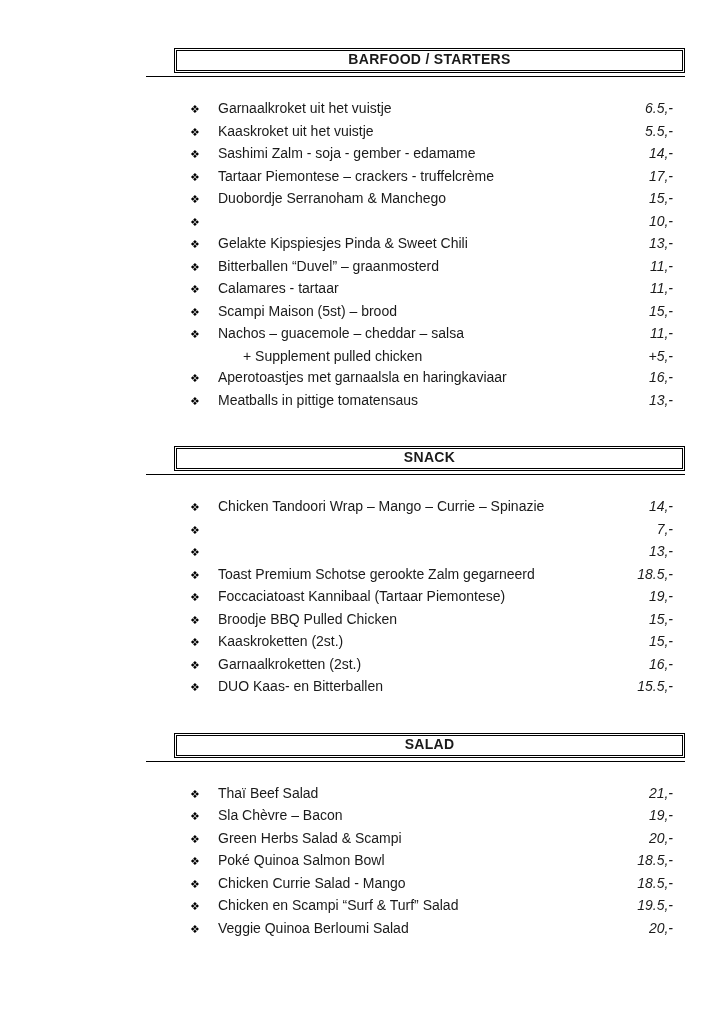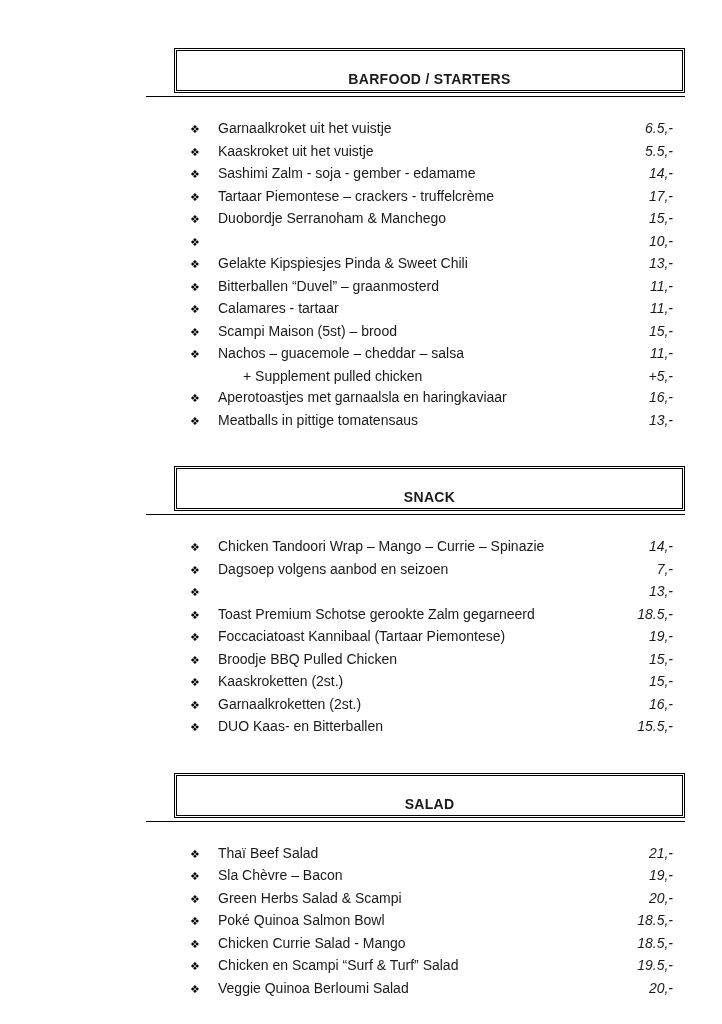--- a/index.html
+++ b/index.html
@@ -23,21 +23,21 @@
   }
   .menu-section {
     margin-bottom: 34px;
   }
   .section-header {
     border: 3px double #000;
     text-align: center;
     font-weight: bold;
     font-size: 14px;
     letter-spacing: 0.3px;
-    padding: 20px 0 3px 0;
+    padding: 0 0 3px 0;
     background: #fff;
     margin-left: 28px;
   }
   .header-rule {
     height: 1px;
     background: #000;
     margin-top: 3px;
   }
   .menu-list {
     margin-top: 21px;
@@ -159,21 +159,20 @@
     </div>
     <div class="header-rule"></div>
     <div class="menu-list">
         <div class="menu-row">
           <span class="bullet">❖</span>
           <span class="label">Chicken Tandoori Wrap – Mango – Currie – Spinazie</span>
           <span class="price">14,-</span>
         </div>
         <div class="menu-row">
           <span class="bullet">❖</span>
-          <span class="label">Dagsoep volgens aanbod en seizoen</span>
           <span class="price">7,-</span>
         </div>
         <div class="menu-row">
           <span class="bullet">❖</span>
           <span class="price">13,-</span>
         </div>
         <div class="menu-row">
           <span class="bullet">❖</span>
           <span class="label">Toast Premium Schotse  gerookte Zalm gegarneerd</span>
           <span class="price">18.5,-</span>

